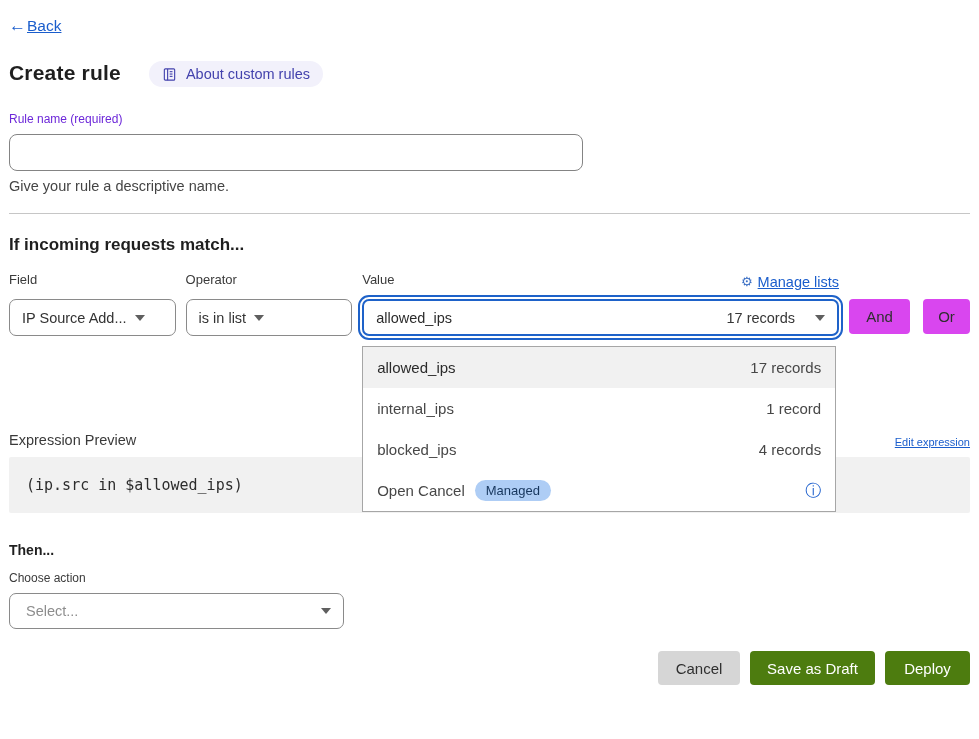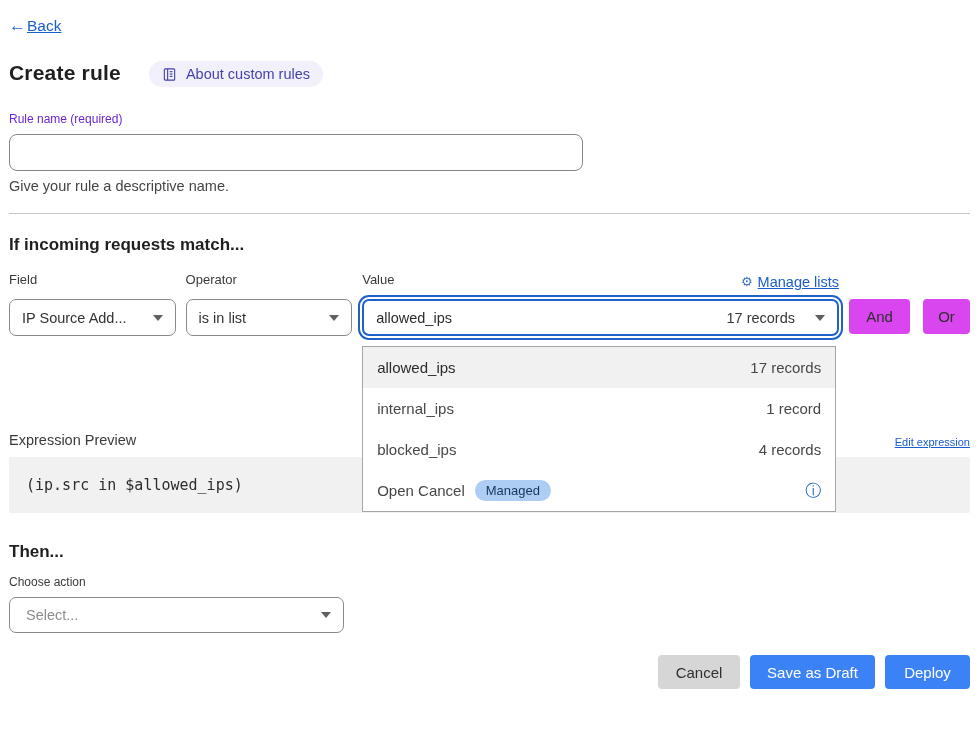--- a/index.html
+++ b/index.html
@@ -52,21 +52,21 @@
   .section-heading { margin-top: 21px; font-size: 17px; font-weight: bold; color: #1f1f1f; }
 
   .condition-row { margin-top: 17px; display: flex; gap: 10px; position: relative; }
   .cond-col { display: flex; flex-direction: column; }
   .cond-label { font-size: 13px; color: #3a3a3a; height: 19px; }
   .cond-label-row { display: flex; justify-content: space-between; align-items: center; height: 19px; }
 
   .select-box {
     margin-top: 8px; height: 37px;
     border: 1px solid #8a8a8a; border-radius: 7px; background: #fff;
-    display: flex; align-items: center; justify-content: space-between;
+    display: flex; align-items: center; 
     padding: 0 12px; font-size: 14.5px; color: #333; cursor: pointer;
   }
   .col-field  { width: 167px; }
   .col-op     { width: 167px; }
   .col-value  { width: 478px; position: relative; }
   .caret {
     width: 0; height: 0;
     border-left: 5px solid transparent; border-right: 5px solid transparent;
     border-top: 6px solid #5f5f5f; flex: 0 0 auto; margin-left: 8px;
   }
@@ -125,40 +125,40 @@
     margin-top: 9px; height: 56px; width: 961px;
     background: #f1f1f1; border-radius: 2px;
     display: flex; align-items: center; padding: 0 17px;
   }
   .expression-code {
     font-family: "DejaVu Sans Mono", "Liberation Mono", monospace;
     font-size: 15px; color: #2d2d2d;
   }
 
   
-  .then-heading { margin-top: 29px; font-size: 17px; font-weight: bold; color: #1f1f1f; }
+  .then-heading { margin-top: 29px; font-size: 14px; font-weight: bold; color: #1f1f1f; }
   .action-label { margin-top: 13px; font-size: 12px; color: #3a3a3a; }
   .action-select {
     margin-top: 8px; width: 335px; height: 36px;
     border: 1px solid #8a8a8a; border-radius: 7px; background: #fff;
     display: flex; align-items: center; justify-content: space-between;
     padding: 0 12px 0 16px; font-size: 14.5px; cursor: pointer;
   }
   .placeholder-text { color: #8d8d8d; }
 
   
   .footer-row {
     margin-top: 22px; display: flex; justify-content: flex-end; gap: 10px; padding-right: 0;
   }
   .footer-btn {
     height: 34px; border: none; border-radius: 4px;
     font-size: 15px; font-family: Liberation Sans, sans-serif; cursor: pointer;
   }
   .cancel-btn { background: #d6d6d6; color: #2f2f2f; width: 82px; }
-  .blue-btn { background: #3b82f6; color: #ffffff; }
+  .blue-btn { background: #4d7c0f; color: #ffffff; }
   .save-draft-btn { width: 125px; }
   .deploy-btn { width: 85px; }
 </style>
 </head>
 <body>
 
 <div class="page">
 
   <div class="back-row">
     <a class="back-link">

